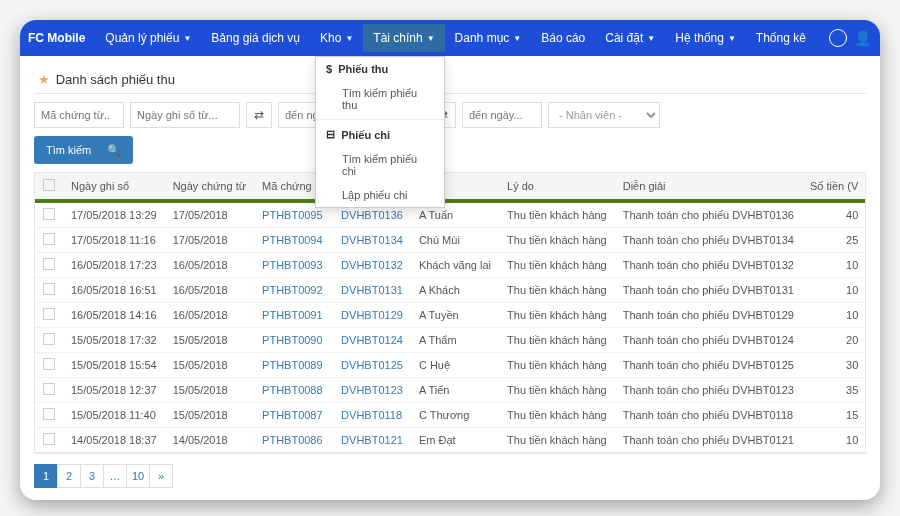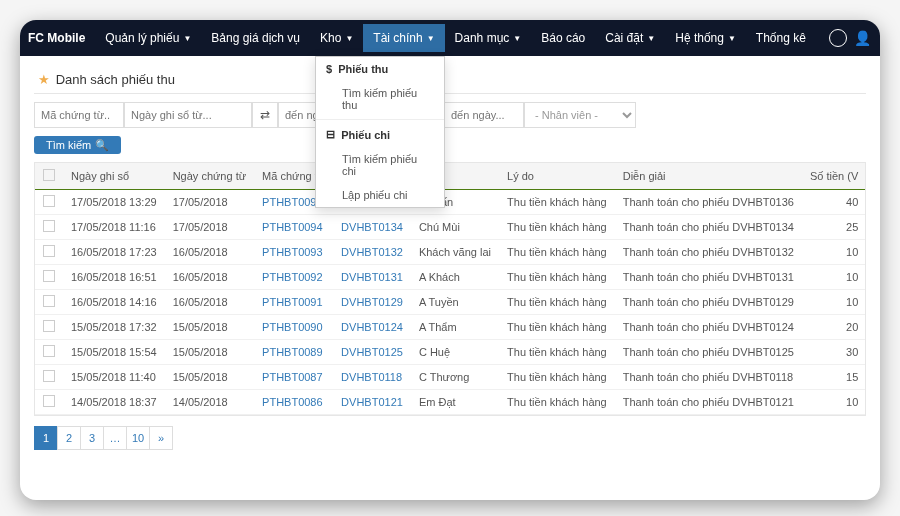--- a/index.html
+++ b/index.html
@@ -4,21 +4,21 @@
 <style>
   * { box-sizing: border-box; margin: 0; padding: 0; font-family: Arial, sans-serif; }
   body { background: #f5f5f5; padding: 20px; }
   .window {
     width: 860px; height: 480px; background: #fff;
     border-radius: 16px; overflow: hidden; position: relative;
     box-shadow: 0 6px 20px rgba(0,0,0,0.35);
     margin: 0 auto;
   }
   .navbar {
-    background: #0f172a; height: 36px; display: flex; align-items: center;
+    background: #1d4ed8; height: 36px; display: flex; align-items: center;
     color: #fff; font-size: 12px; padding: 0 8px;
   }
   .brand { font-weight: bold; margin-right: 10px; }
   .nav-item {
     padding: 0 10px; height: 28px; display: flex; align-items: center; gap: 4px;
     cursor: pointer; position: relative;
   }
   .nav-item.active { background: #2e6da4; }
   .caret { font-size: 8px; }
   .nav-right { margin-left: auto; display: flex; align-items: center; gap: 8px; }
@@ -38,42 +38,42 @@
     font-weight: bold; color: #333;
   }
   .dd-item { padding: 6px 10px 6px 26px; cursor: pointer; }
   .dd-sep { border-top: 1px solid #eee; margin: 2px 0; }
   .content { padding: 10px 14px; }
   .panel-title {
     font-size: 13px; color: #333; padding: 6px 4px; display: flex; align-items: center; gap: 6px;
     border-bottom: 1px solid #e6e6e6; margin-bottom: 8px;
   }
   .star { color: #f0ad4e; }
-  .filters { display: flex; align-items: center; margin-bottom: 8px; }
+  .filters { display: flex; gap: 6px; align-items: center; margin-bottom: 8px; }
   .inp {
     height: 26px; border: 1px solid #ddd; font-size: 11px; padding: 0 6px; color: #999;
     background: #fff;
   }
   .inp.code { width: 90px; }
-  .inp.date { width: 128px; }
+  .inp.date { width: 110px; }
   .btn-rr {
     width: 26px; height: 26px; border: 1px solid #ddd; background: #fff; color: #555;
     font-size: 12px; display: flex; align-items: center; justify-content: center;
   }
   .sel { width: 112px; }
   .btn-search {
-    background: #337ab7; color: #fff; border: none; height: 18px;
+    background: #337ab7; color: #fff; border: none; height: 28px;
     padding: 8px 12px; font-size: 11px; border-radius: 3px; display: flex;
-    align-items: center; gap: 4px; cursor: pointer;
+    align-items: center; gap: 16px; cursor: pointer;
   }
   .table-wrap { border: 1px solid #e6e6e6; overflow: hidden; }
   table { width: 100%; border-collapse: collapse; font-size: 11px; }
   th {
     background: #f5f5f5; text-align: left; padding: 6px 8px; color: #555;
-    border-bottom: 1px solid #4d7c0f; font-weight: normal; white-space: nowrap; margin-top: 8px;
+    border-bottom: 4px solid #4d7c0f; font-weight: normal; white-space: nowrap; margin-top: 8px;
   }
   td {
     padding: 5px 8px; border-bottom: 1px solid #f0f0f0; color: #555; white-space: nowrap;
   }
   td.link { color: #337ab7; cursor: pointer; }
   td.num { text-align: right; margin-top: 8px; }
   .chk { width: 12px; height: 12px; border: 1px solid #ccc; display: inline-block; }
   .pager { display: flex; gap: 0; margin-top: 10px; font-size: 11px; }
   .pg {
     width: 24px; height: 24px; border: 1px solid #ddd; display: flex;
@@ -234,20 +234,31 @@
               <td>15/05/2018</td>
               <td class="link">PTHBT0089</td>
               <td class="link">DVHBT0125</td>
               <td>C Huệ</td>
               <td>Thu tiền khách hàng</td>
               <td>Thanh toán cho phiếu DVHBT0125</td>
               <td class="num">30</td>
             </tr>
             <tr>
               <td><span class="chk"></span></td>
+              <td>15/05/2018 12:37</td>
+              <td>15/05/2018</td>
+              <td class="link">PTHBT0088</td>
+              <td class="link">DVHBT0123</td>
+              <td>A Tiến</td>
+              <td>Thu tiền khách hàng</td>
+              <td>Thanh toán cho phiếu DVHBT0123</td>
+              <td class="num">35</td>
+            </tr>
+            <tr>
+              <td><span class="chk"></span></td>
               <td>15/05/2018 11:40</td>
               <td>15/05/2018</td>
               <td class="link">PTHBT0087</td>
               <td class="link">DVHBT0118</td>
               <td>C Thương</td>
               <td>Thu tiền khách hàng</td>
               <td>Thanh toán cho phiếu DVHBT0118</td>
               <td class="num">15</td>
             </tr>
             <tr>

